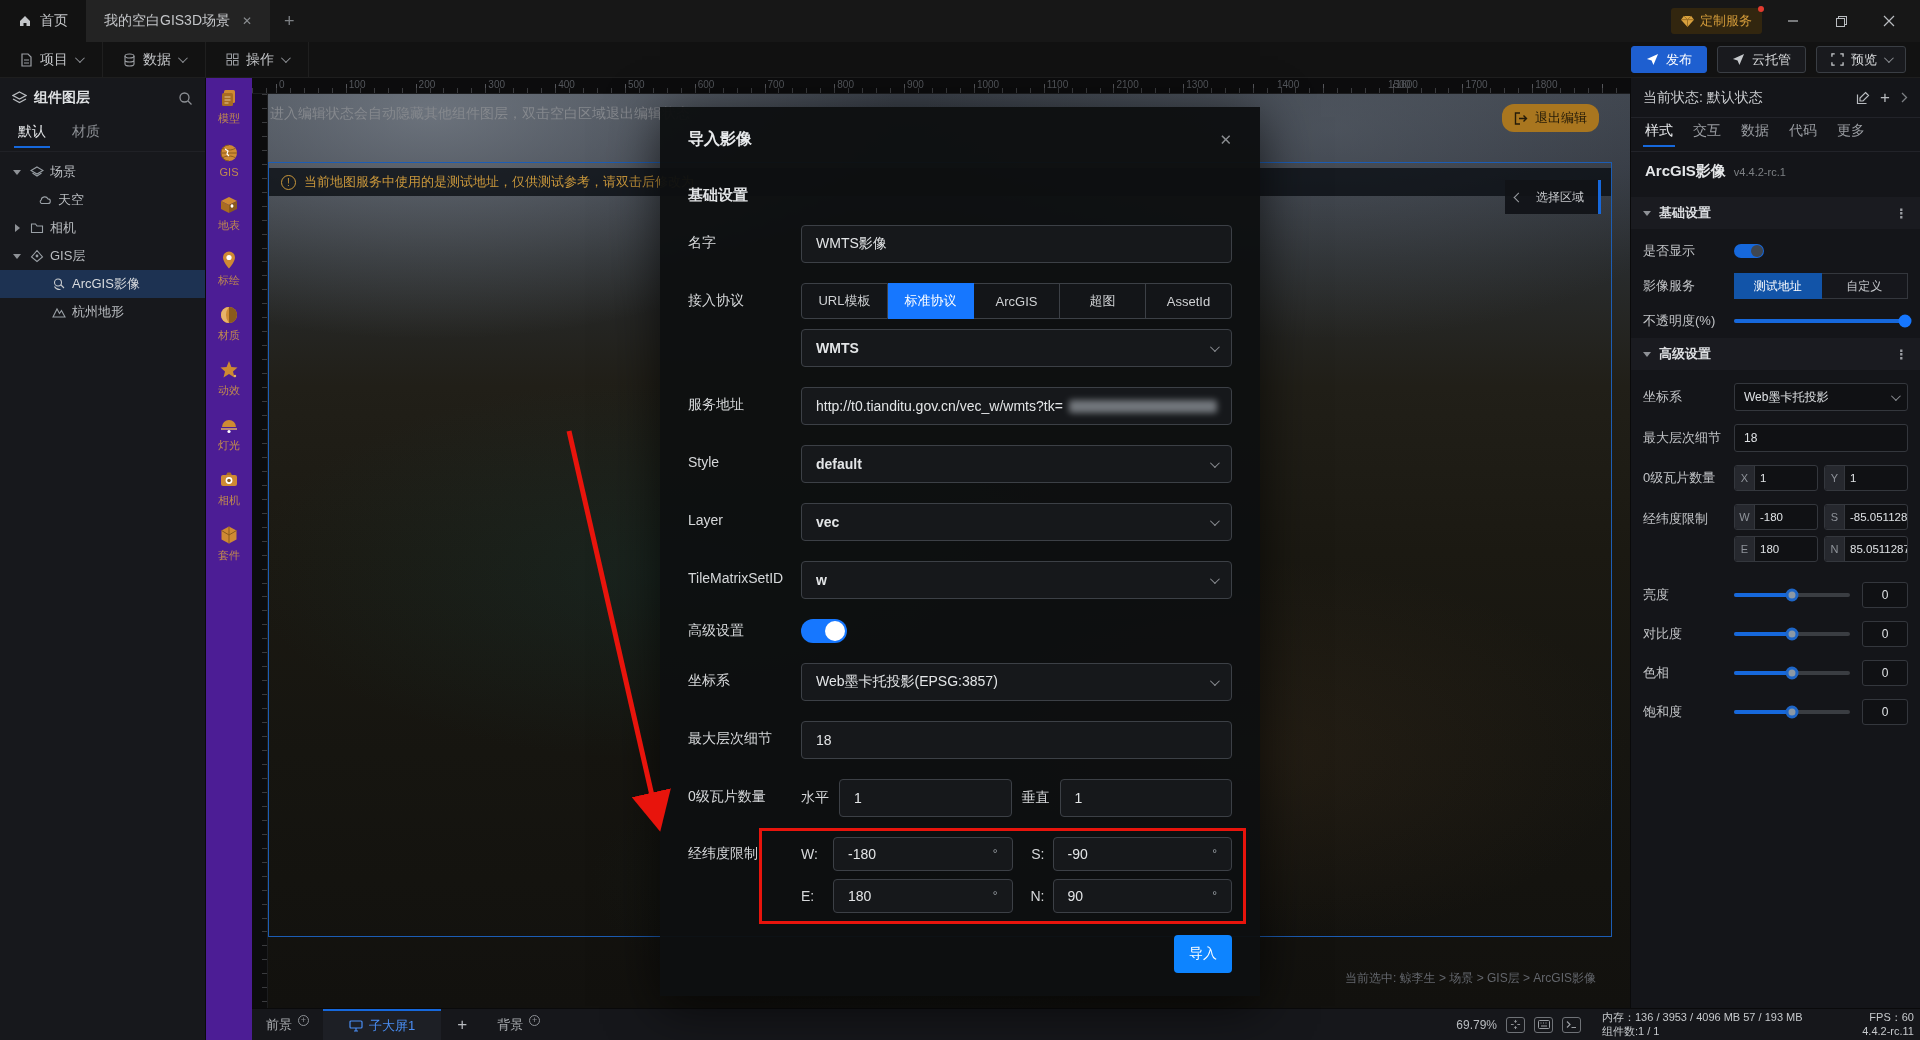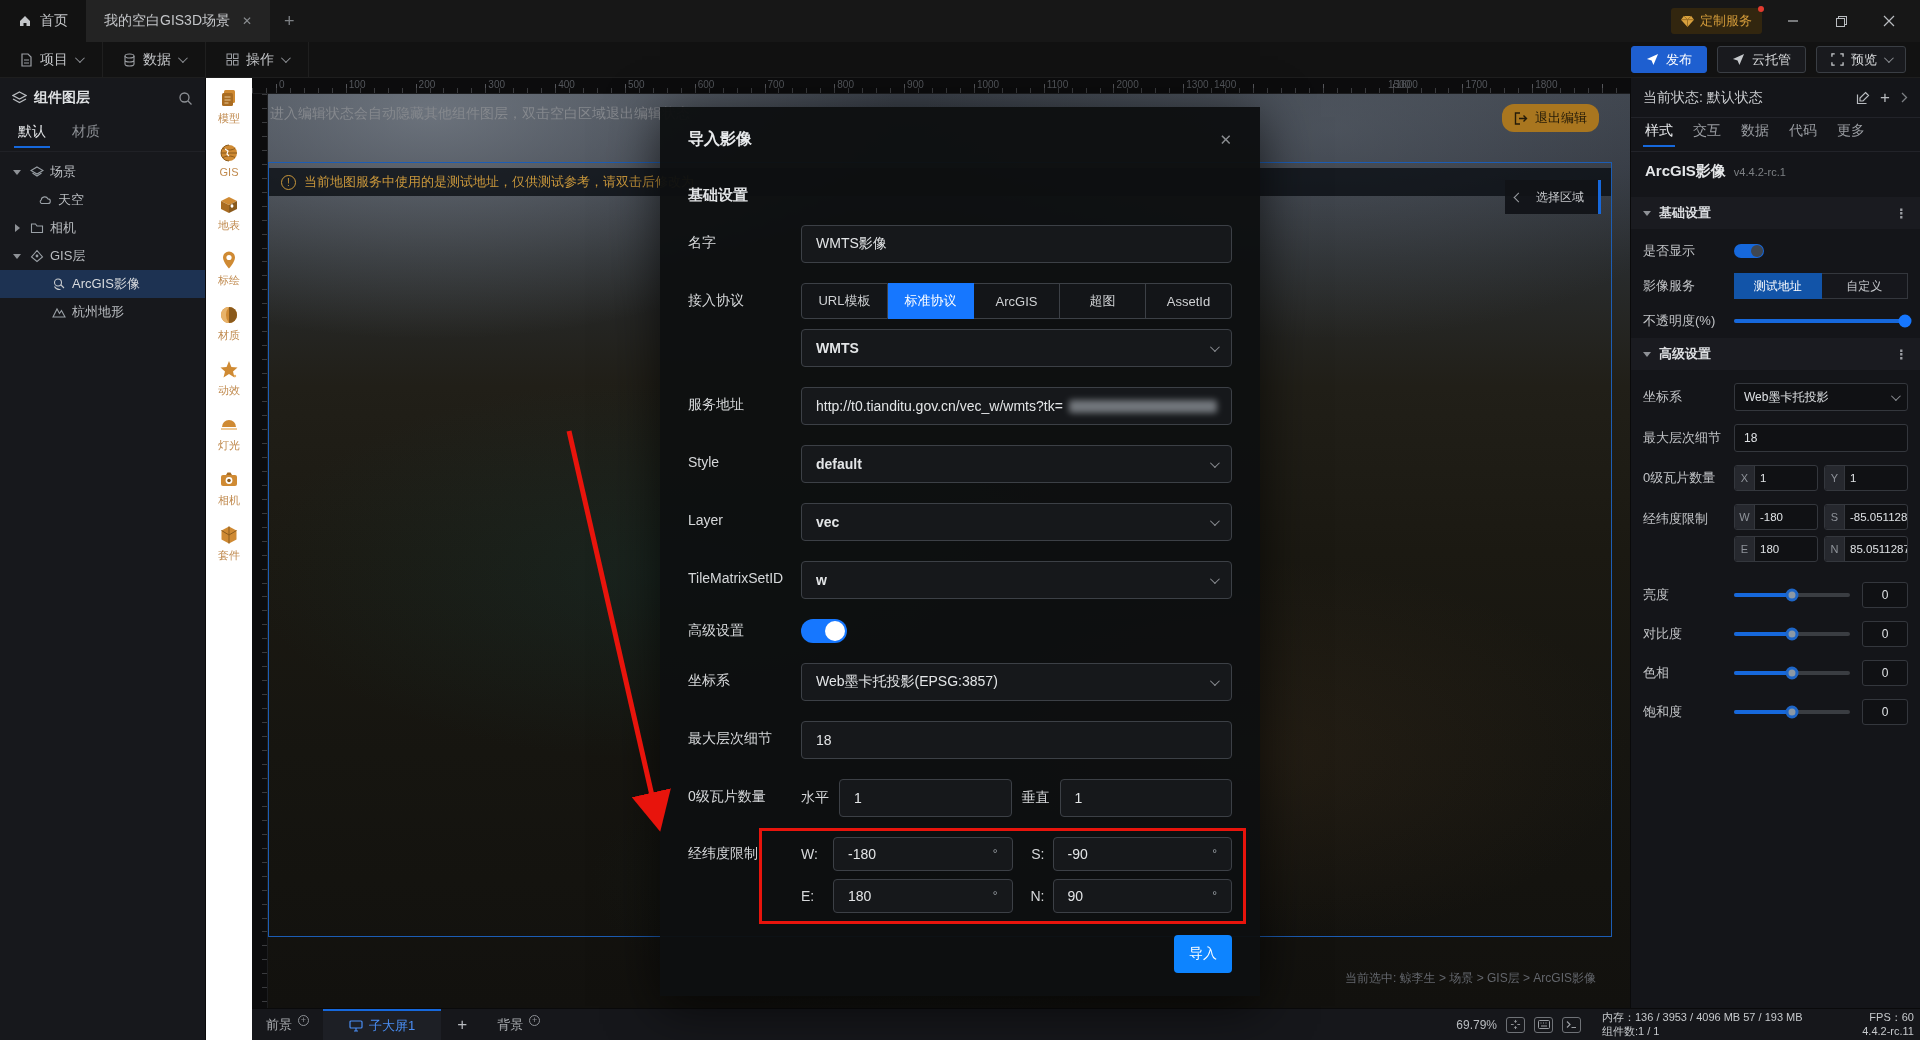--- a/index.html
+++ b/index.html
@@ -36,21 +36,21 @@
   .sb-tab.active::after{content:"";position:absolute;left:-4px;right:-4px;bottom:-1px;height:2px;background:#1668dc;}
   .tree{padding-top:6px;}
   .trow{display:flex;align-items:center;height:28px;color:#b9bcc0;font-size:13px;gap:6px;}
   .trow.selected{background:#1d3252;color:#d7dade;}
   .twist{width:14px;display:flex;justify-content:center;color:#7d8084;}
   .caret-d{width:0;height:0;border-left:4px solid transparent;border-right:4px solid transparent;border-top:5px solid #8e9196;}
   .caret-r{width:0;height:0;border-top:4px solid transparent;border-bottom:4px solid transparent;border-left:5px solid #8e9196;}
   .ticon{display:flex;align-items:center;color:#9aa0a6;}
 
   
-  .toolstrip{position:absolute;left:205px;top:78px;width:47px;height:962px;background:#ffffff;border-left:1px solid #0a0a0b;display:flex;flex-direction:column;align-items:center;padding-top:10px;gap:17px;}
+  .toolstrip{position:absolute;left:205px;top:78px;width:47px;height:962px;background:#4c1d95;border-left:1px solid #0a0a0b;display:flex;flex-direction:column;align-items:center;padding-top:10px;gap:17px;}
   .tool{display:flex;flex-direction:column;align-items:center;gap:3px;width:100%;}
   .tool .tlabel{color:#c08a4e;font-size:11px;}
 
   
   .canvas{position:absolute;left:252px;top:78px;width:1378px;height:930px;background:#0c0c0d;}
   .hruler{position:absolute;left:0;top:0;width:100%;height:16px;background:#0c0c0d;border-bottom:1px solid #1c1d1f;
     background-image:repeating-linear-gradient(90deg,#3a3b3e 0 1px,transparent 1px 13.958px),repeating-linear-gradient(90deg,#55565a 0 1px,transparent 1px 69.79px);
     background-size:100% 5px,100% 9px;background-position:24px bottom,24px bottom;background-repeat:repeat-x;}
   .ruler-num{position:absolute;top:1px;font-size:10px;color:#54575c;transform:translateX(3px);}
   .vruler{position:absolute;left:0;top:16px;width:16px;height:914px;background:#0c0c0d;border-right:1px solid #1c1d1f;
@@ -413,23 +413,23 @@
         <span class="ruler-num" style="left: 163.58px;">200</span>
         <span class="ruler-num" style="left: 233.37px;">300</span>
         <span class="ruler-num" style="left: 303.16px;">400</span>
         <span class="ruler-num" style="left: 372.95px;">500</span>
         <span class="ruler-num" style="left: 442.74px;">600</span>
         <span class="ruler-num" style="left: 512.53px;">700</span>
         <span class="ruler-num" style="left: 582.32px;">800</span>
         <span class="ruler-num" style="left: 652.11px;">900</span>
         <span class="ruler-num" style="left: 721.9px;">1000</span>
         <span class="ruler-num" style="left: 791.69px;">1100</span>
-        <span class="ruler-num" style="left: 861.48px;">2000</span>
+        <span class="ruler-num" style="left: 861.48px;">2100</span>
         <span class="ruler-num" style="left: 931.27px;">1300</span>
-        <span class="ruler-num" style="left: 959px;">1400</span>
+        <span class="ruler-num" style="left: 1022px;">1400</span>
         <span class="ruler-num" style="left: 1133px;">1500</span>
         <span class="ruler-num" style="left: 1140.64px;">1600</span>
         <span class="ruler-num" style="left: 1210.43px;">1700</span>
         <span class="ruler-num" style="left: 1280.22px;">1800</span>
         <span class="ruler-num" style="left: 1306px; margin-top: 28px;">1900</span>
       </div>
     <div class="vruler"></div>
     <div class="mapview"></div>
     <div class="screen-region"></div>
     <div class="edit-hint">进入编辑状态会自动隐藏其他组件图层，双击空白区域退出编辑状态</div>

